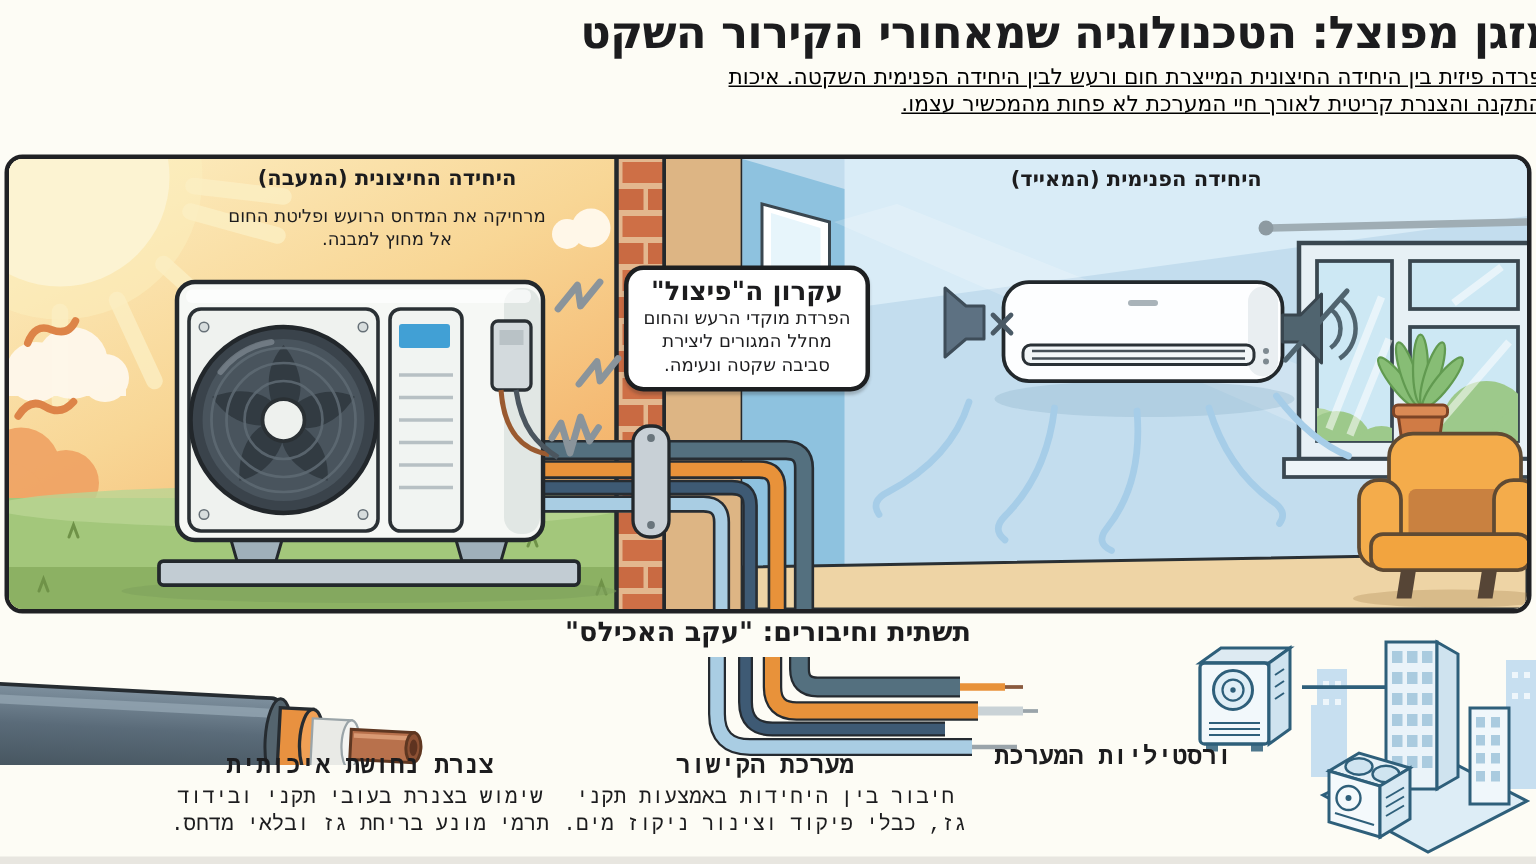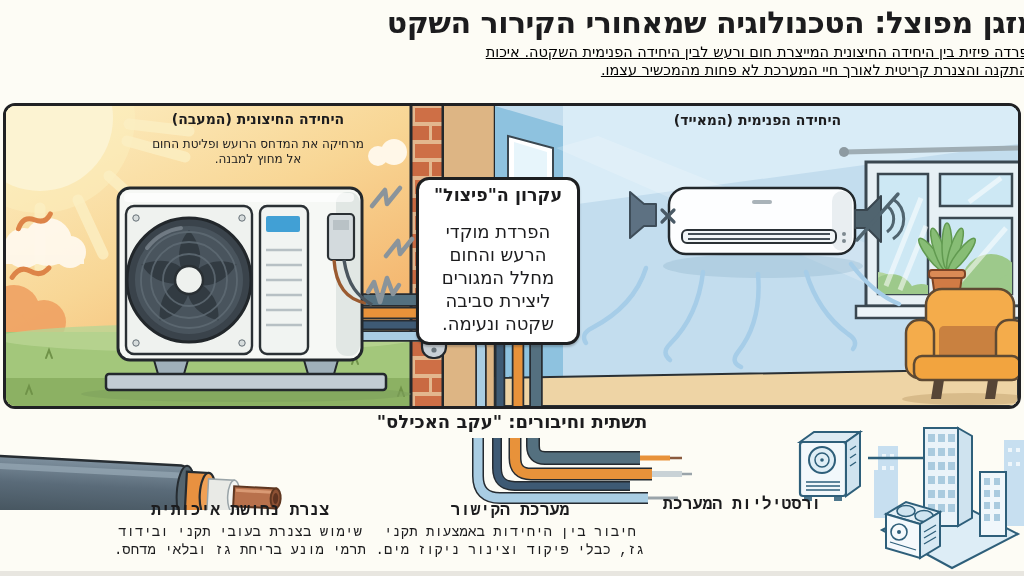--- a/index.html
+++ b/index.html
@@ -13,21 +13,21 @@
          overflow:hidden;box-sizing:border-box;background:#cde4f1;}
   .panel svg{position:absolute;left:0;top:0;width:100%;height:100%;}
   .sec-title{font-weight:700;font-size:14px;text-align:center;line-height:1.15;}
   .sec-desc{font-size:12px;text-align:center;line-height:1.28;}
   .lbl-outdoor{left:118px;top:111px;width:280px;}
   .lbl-outdoor-desc{left:148px;top:137px;width:220px;}
   .lbl-indoor{left:620px;top:112px;width:275px;}
   .callout{left:416px;top:177px;width:164px;background:#ffffff;border:3px solid #1d1f21;border-radius:13px;
            padding:5px 6px 7px;box-sizing:border-box;text-align:center;box-shadow:0 2px 2px rgba(40,40,40,.25);}
   .callout-title{font-size:17.5px;font-weight:700;line-height:1.15;}
-  .callout-desc{margin-top:16px;font-size:18px;line-height:1.27;}
+  .callout-desc{margin-top:0;font-size:12px;line-height:1.27;}
   .bot-heading{top:411px;left:312px;width:400px;text-align:center;font-weight:700;font-size:18px;}
   .item{text-align:center;font-family:Liberation Mono, monospace;}
   .item-title{font-weight:700;font-size:16.5px;line-height:1.15;}
   .item-desc{margin-top:2px;font-size:14px;line-height:1.3;}
   .item-pipe{top:502px;left:100px;width:280px;}
   .item-link{top:502px;left:370px;width:280px;}
   .item-vrf{top:496px;left:642px;width:200px;}
   .footer-strip{left:0;bottom:0;width:1024px;height:5px;background:#e8e6e0;}
 </style>
 </head>

